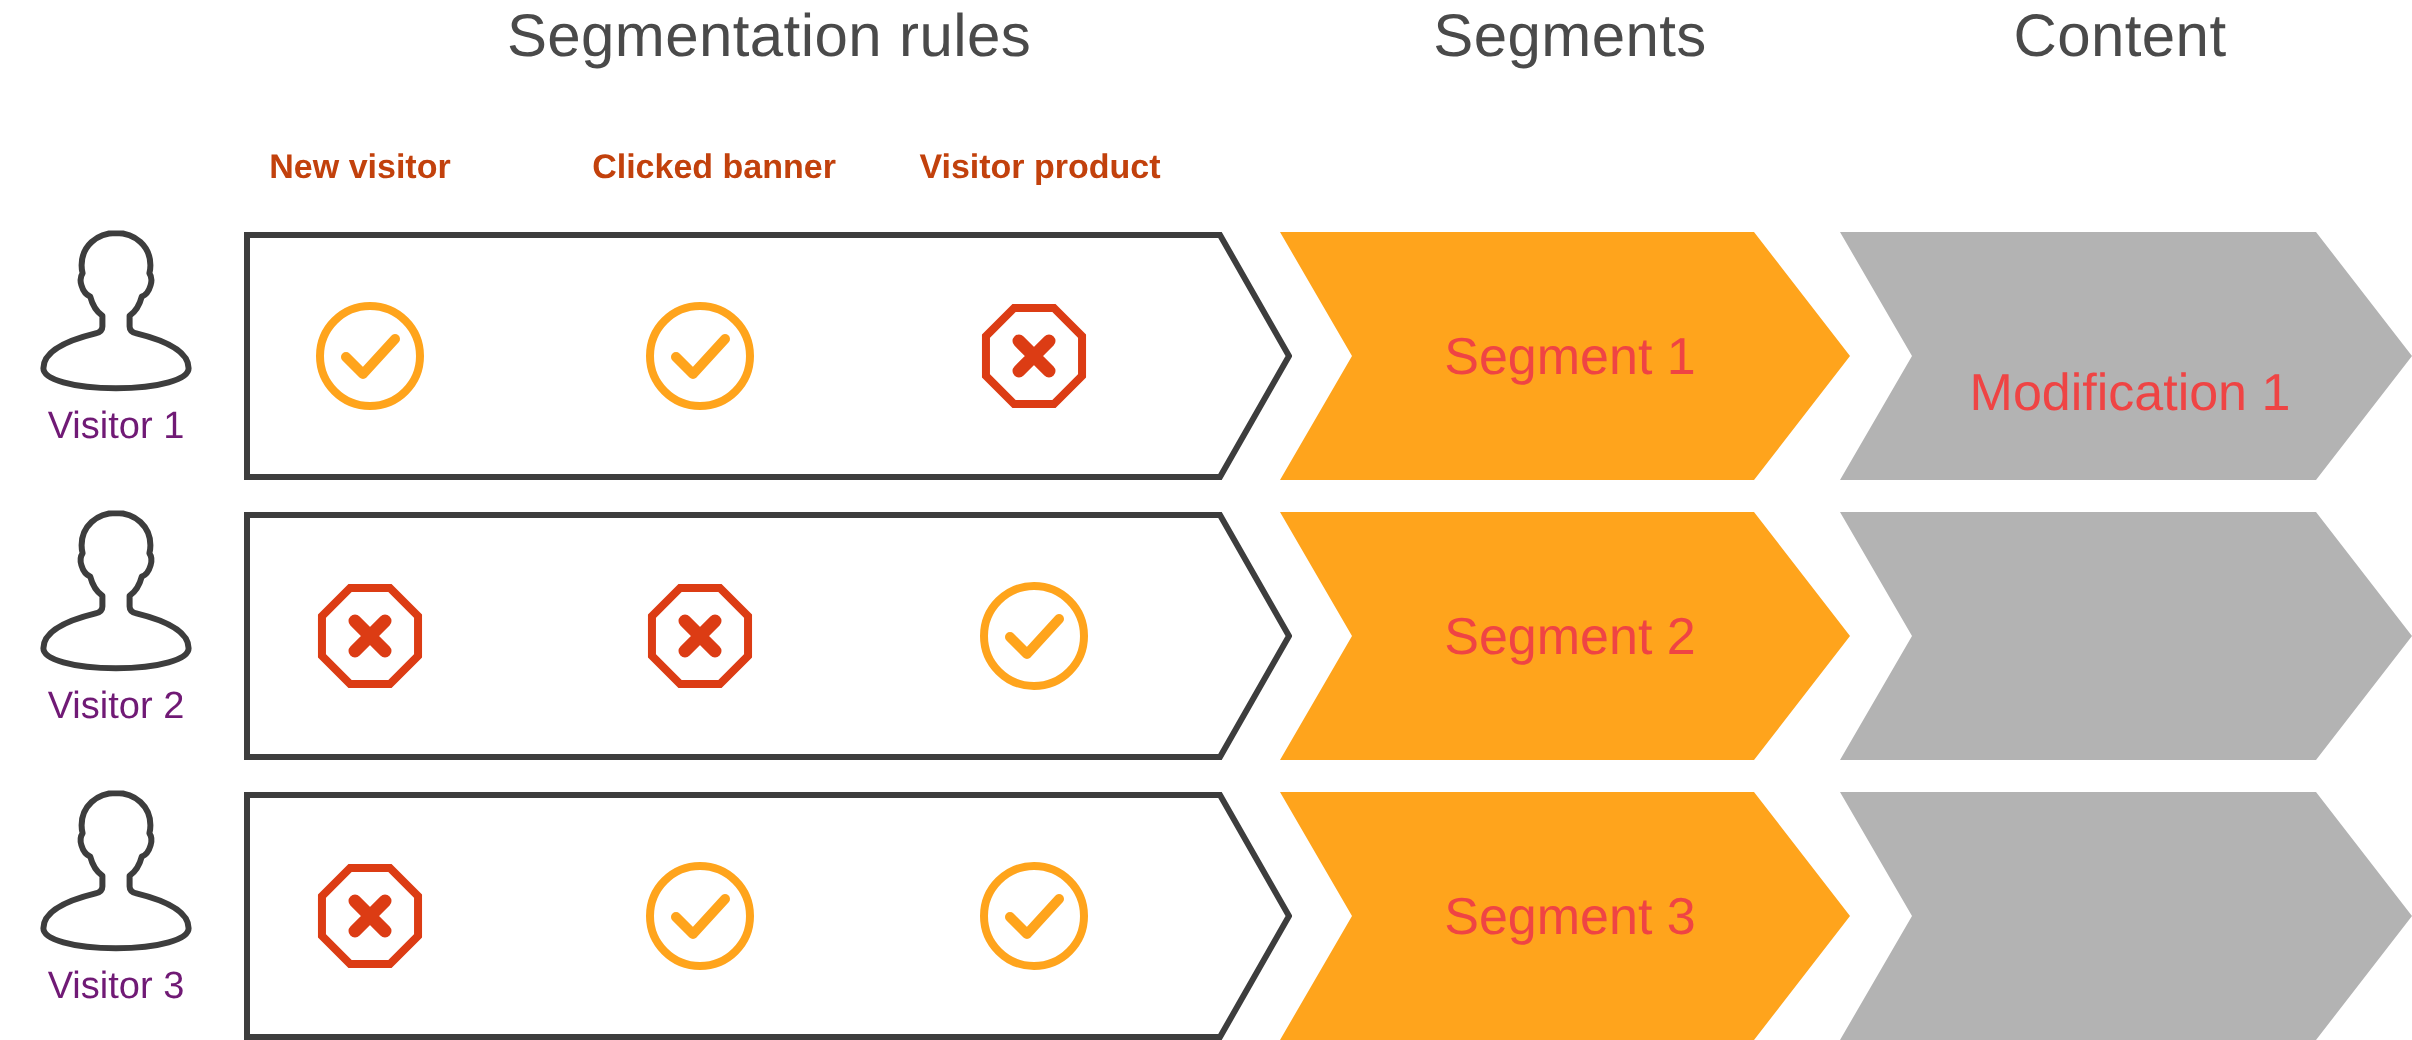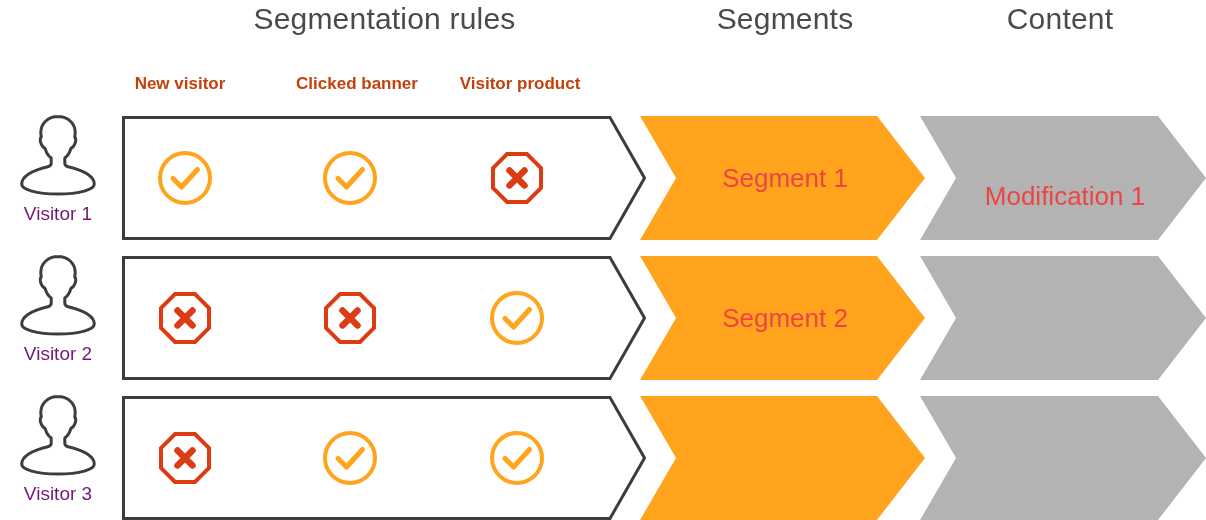--- a/index.html
+++ b/index.html
@@ -231,20 +231,21 @@
               <circle cx="31" cy="31" r="25" fill="none" stroke="#FFA41C" stroke-width="4"></circle>
               <path d="M19 31.5 L27.5 40 L43.5 22.5" fill="none" stroke="#FFA41C" stroke-width="5" stroke-linecap="round" stroke-linejoin="round"></path>
             </svg>
           </div>
         </div>
         <div class="chev seg-arrow">
           <svg width="285" height="124" viewBox="0 0 285 124">
             <polygon points="0,0 237,0 285,62 237,124 0,124 36,62" fill="#FFA41C"></polygon>
           </svg>
         </div>
+        <div class="chev-label seg-label">Segment 3</div>
         <div class="chev mod-arrow">
           <svg width="286" height="124" viewBox="0 0 286 124">
             <polygon points="0,0 238,0 286,62 238,124 0,124 36,62" fill="#B3B3B3"></polygon>
           </svg>
         </div>
       </div>
     </div>
 </div>
 
 </body></html>

